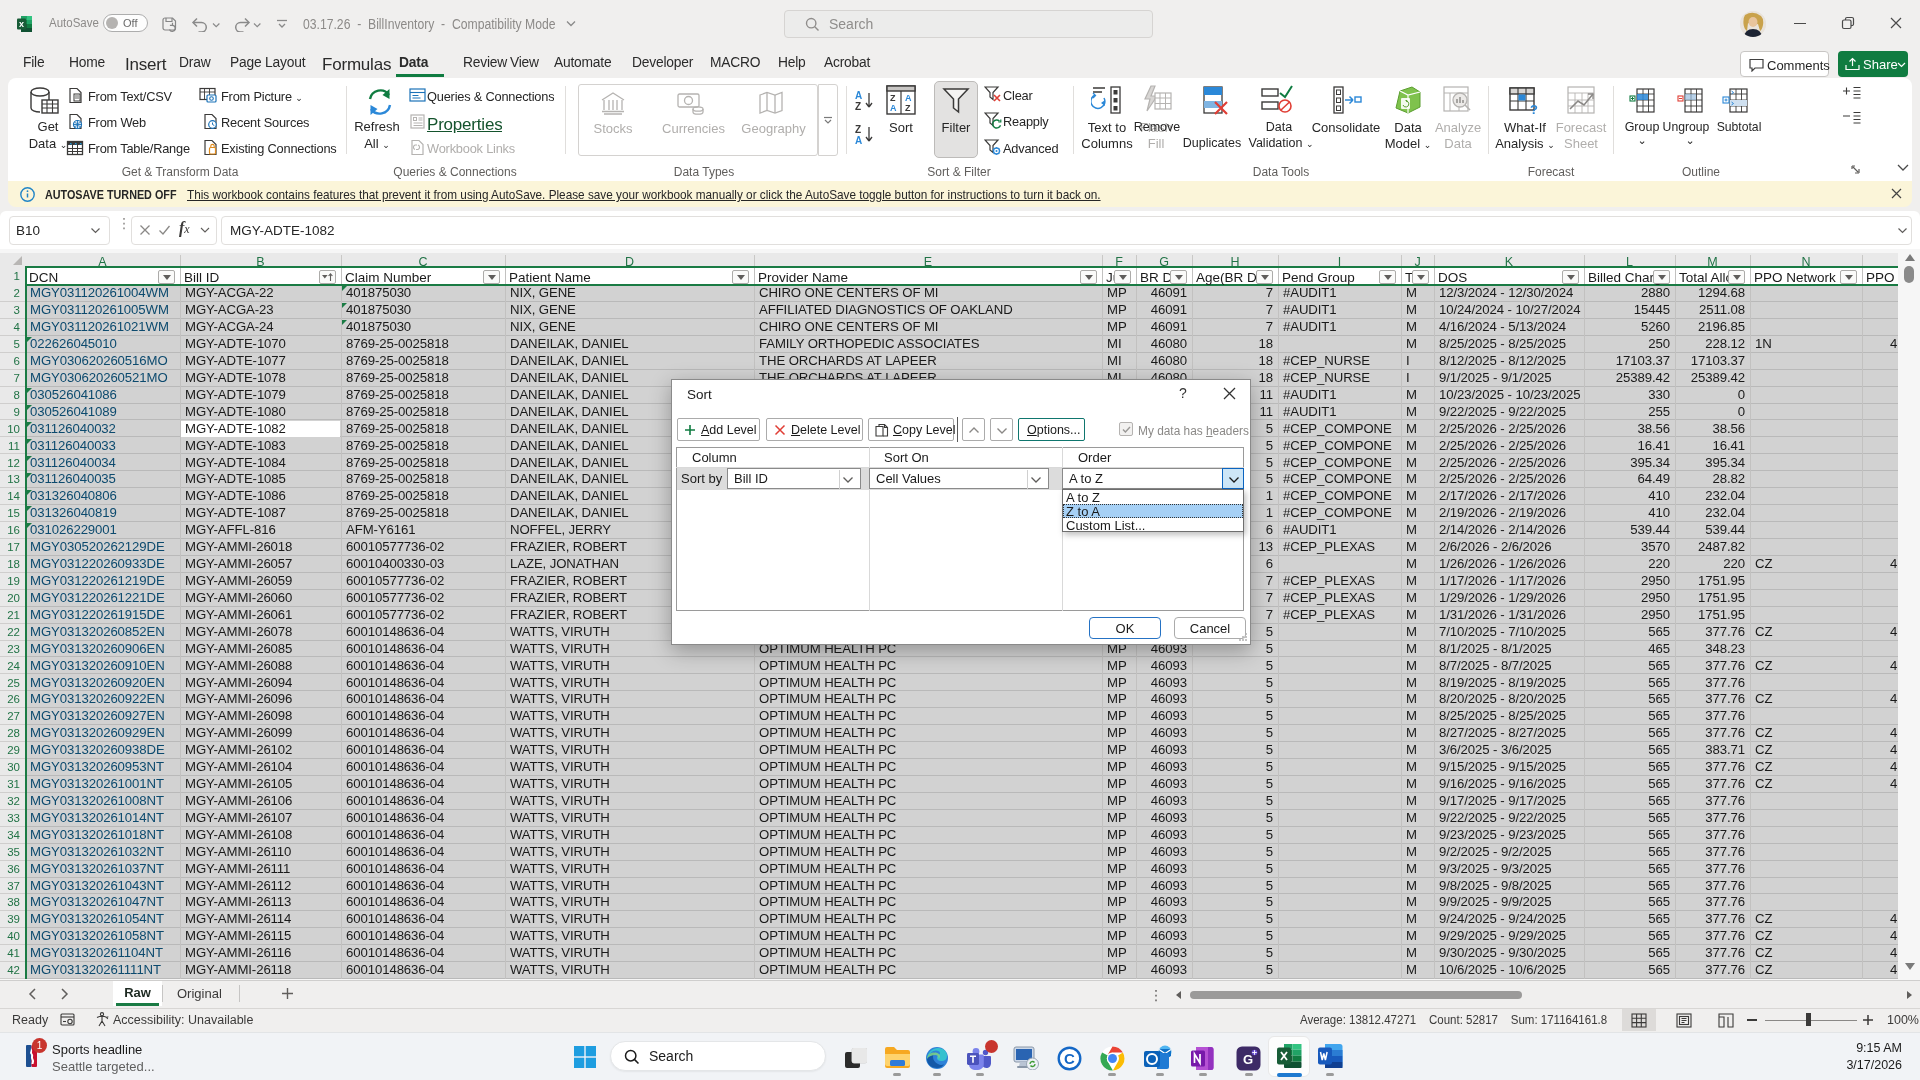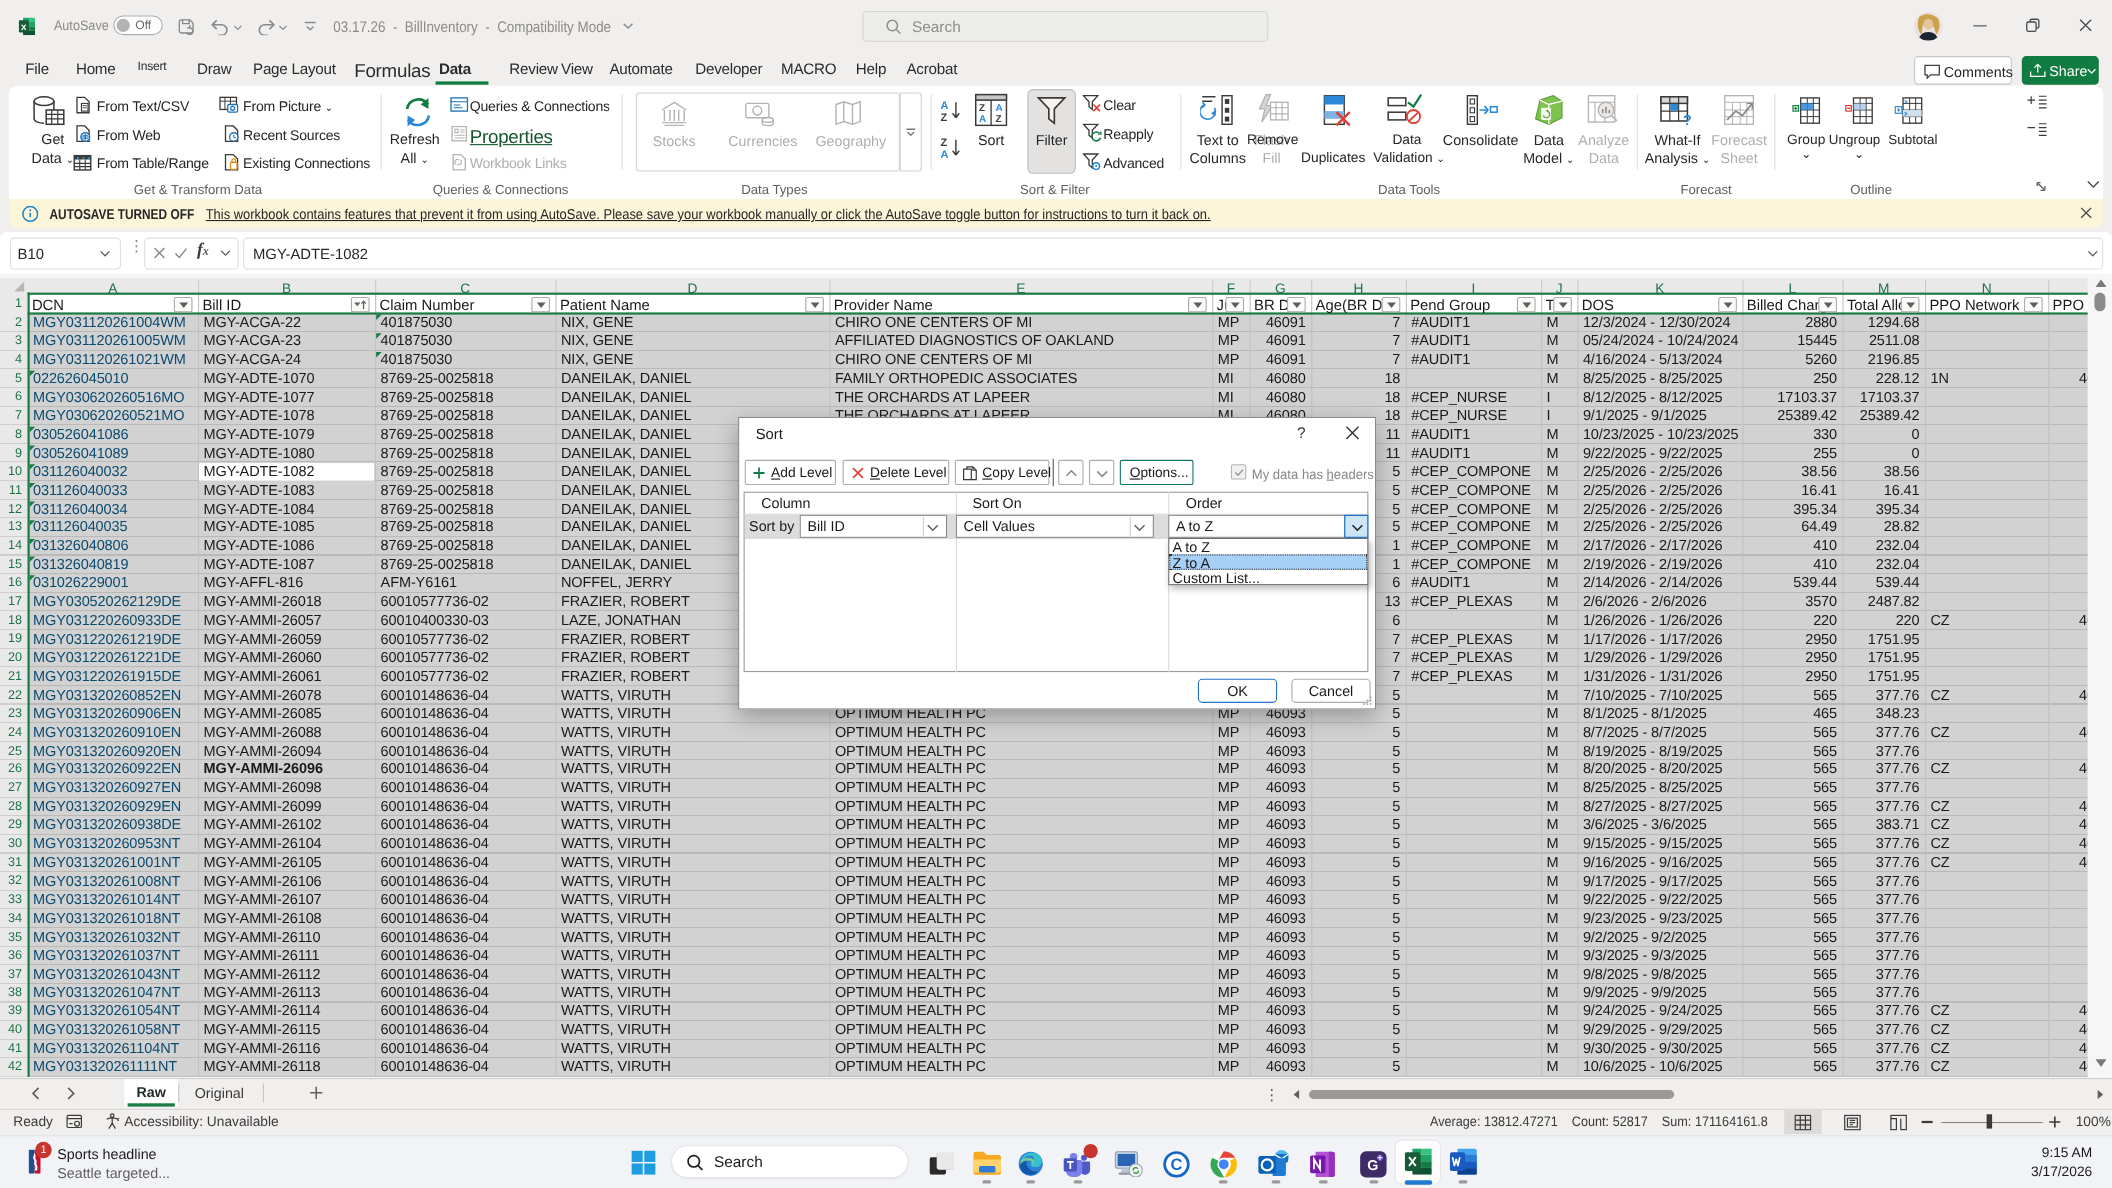--- a/index.html
+++ b/index.html
@@ -83,21 +83,21 @@
  <rect x="1.5" y="4" width="8.5" height="8.5" rx="1.5"></rect>
  <path d="M4.5 4 V3 a1.5 1.5 0 0 1 1.5 -1.5 h5 a1.5 1.5 0 0 1 1.5 1.5 v5 a1.5 1.5 0 0 1 -1.5 1.5 h-1"></path>
 </svg>
 <svg class="a" style="left:1890px;top:17px;" width="12" height="12" viewBox="0 0 12 12" stroke="#4a4a4a" stroke-width="1.2">
     <path d="M1 1 L11 11 M11 1 L1 11"></path>
   </svg>
 
 <div class="a" style="left:0;top:48px;width:1920px;height:30px;background:#f0efee;"></div>
 <div class="a" style="left:23px;top:55px;font-size:13.8px;font-weight:normal;color:#2b2b2b;letter-spacing:-0.2px;">File</div>
 <div class="a" style="left:69px;top:55px;font-size:13.8px;font-weight:normal;color:#2b2b2b;letter-spacing:-0.2px;">Home</div>
-<div class="a" style="left:125px;top:55px;font-size:11px;font-weight:normal;color:#2b2b2b;letter-spacing:-0.2px;">Insert</div>
+<div class="a" style="left:125px;top:55px;font-size:17px;font-weight:normal;color:#2b2b2b;letter-spacing:-0.2px;">Insert</div>
 <div class="a" style="left:179px;top:55px;font-size:13.8px;font-weight:normal;color:#2b2b2b;letter-spacing:-0.2px;">Draw</div>
 <div class="a" style="left:230px;top:55px;font-size:13.8px;font-weight:normal;color:#2b2b2b;letter-spacing:-0.2px;">Page Layout</div>
 <div class="a" style="left:322px;top:55px;font-size:17px;font-weight:normal;color:#2b2b2b;letter-spacing:-0.2px;">Formulas</div>
 <div class="a" style="left:399px;top:55px;font-size:13.8px;font-weight:bold;color:#2b2b2b;letter-spacing:-0.2px;">Data</div>
 <div class="a" style="left:463px;top:55px;font-size:13.8px;font-weight:normal;color:#2b2b2b;letter-spacing:-0.2px;">Review</div>
 <div class="a" style="left:510px;top:55px;font-size:13.8px;font-weight:normal;color:#2b2b2b;letter-spacing:-0.2px;">View</div>
 <div class="a" style="left:554px;top:55px;font-size:13.8px;font-weight:normal;color:#2b2b2b;letter-spacing:-0.2px;">Automate</div>
 <div class="a" style="left:632px;top:55px;font-size:13.8px;font-weight:normal;color:#2b2b2b;letter-spacing:-0.2px;">Developer</div>
 <div class="a" style="left:710px;top:55px;font-size:13.8px;font-weight:normal;color:#2b2b2b;letter-spacing:-0.2px;">MACRO</div>
 <div class="a" style="left:778px;top:55px;font-size:13.8px;font-weight:normal;color:#2b2b2b;letter-spacing:-0.2px;">Help</div>
@@ -650,21 +650,21 @@
     <div style="height:16.93px;line-height:16.93px;">MGY-AFFL-816</div>
     <div style="height:16.93px;line-height:16.93px;">MGY-AMMI-26018</div>
     <div style="height:16.93px;line-height:16.93px;">MGY-AMMI-26057</div>
     <div style="height:16.93px;line-height:16.93px;">MGY-AMMI-26059</div>
     <div style="height:16.93px;line-height:16.93px;">MGY-AMMI-26060</div>
     <div style="height:16.93px;line-height:16.93px;">MGY-AMMI-26061</div>
     <div style="height:16.93px;line-height:16.93px;">MGY-AMMI-26078</div>
     <div style="height:16.93px;line-height:16.93px;">MGY-AMMI-26085</div>
     <div style="height:16.93px;line-height:16.93px;">MGY-AMMI-26088</div>
     <div style="height:16.93px;line-height:16.93px;">MGY-AMMI-26094</div>
-    <div style="height:16.93px;line-height:16.93px;font-weight:bold;">MGY-AMMI-26096</div>
+    <div style="height:16.93px;line-height:16.93px;">MGY-AMMI-26096</div>
     <div style="height:16.93px;line-height:16.93px;">MGY-AMMI-26098</div>
     <div style="height:16.93px;line-height:16.93px;">MGY-AMMI-26099</div>
     <div style="height:16.93px;line-height:16.93px;">MGY-AMMI-26102</div>
     <div style="height:16.93px;line-height:16.93px;">MGY-AMMI-26104</div>
     <div style="height:16.93px;line-height:16.93px;">MGY-AMMI-26105</div>
     <div style="height:16.93px;line-height:16.93px;">MGY-AMMI-26106</div>
     <div style="height:16.93px;line-height:16.93px;">MGY-AMMI-26107</div>
     <div style="height:16.93px;line-height:16.93px;">MGY-AMMI-26108</div>
     <div style="height:16.93px;line-height:16.93px;">MGY-AMMI-26110</div>
     <div style="height:16.93px;line-height:16.93px;">MGY-AMMI-26111</div>
@@ -1014,21 +1014,21 @@
     <div style="height:16.93px;line-height:16.93px;">M</div>
     <div style="height:16.93px;line-height:16.93px;">M</div>
     <div style="height:16.93px;line-height:16.93px;">M</div>
     <div style="height:16.93px;line-height:16.93px;">M</div>
     <div style="height:16.93px;line-height:16.93px;">M</div>
     <div style="height:16.93px;line-height:16.93px;">M</div>
     <div style="height:16.93px;line-height:16.93px;">M</div>
   </div>
 <div class="a" style="left:1435px;top:285.3px;width:148px;text-align:left;padding-left:4px;font-size:13.2px;color:#1a1a1a;letter-spacing:-0.1px;white-space:nowrap;overflow:hidden;">
     <div style="height:16.93px;line-height:16.93px;">12/3/2024 - 12/30/2024</div>
-    <div style="height:16.93px;line-height:16.93px;">05/24/2024 - 10/24/2024</div>
+    <div style="height:16.93px;line-height:16.93px;">10/24/2024 - 10/27/2024</div>
     <div style="height:16.93px;line-height:16.93px;">4/16/2024 - 5/13/2024</div>
     <div style="height:16.93px;line-height:16.93px;">8/25/2025 - 8/25/2025</div>
     <div style="height:16.93px;line-height:16.93px;">8/12/2025 - 8/12/2025</div>
     <div style="height:16.93px;line-height:16.93px;">9/1/2025 - 9/1/2025</div>
     <div style="height:16.93px;line-height:16.93px;">10/23/2025 - 10/23/2025</div>
     <div style="height:16.93px;line-height:16.93px;">9/22/2025 - 9/22/2025</div>
     <div style="height:16.93px;line-height:16.93px;">2/25/2026 - 2/25/2026</div>
     <div style="height:16.93px;line-height:16.93px;">2/25/2026 - 2/25/2026</div>
     <div style="height:16.93px;line-height:16.93px;">2/25/2026 - 2/25/2026</div>
     <div style="height:16.93px;line-height:16.93px;">2/25/2026 - 2/25/2026</div>

